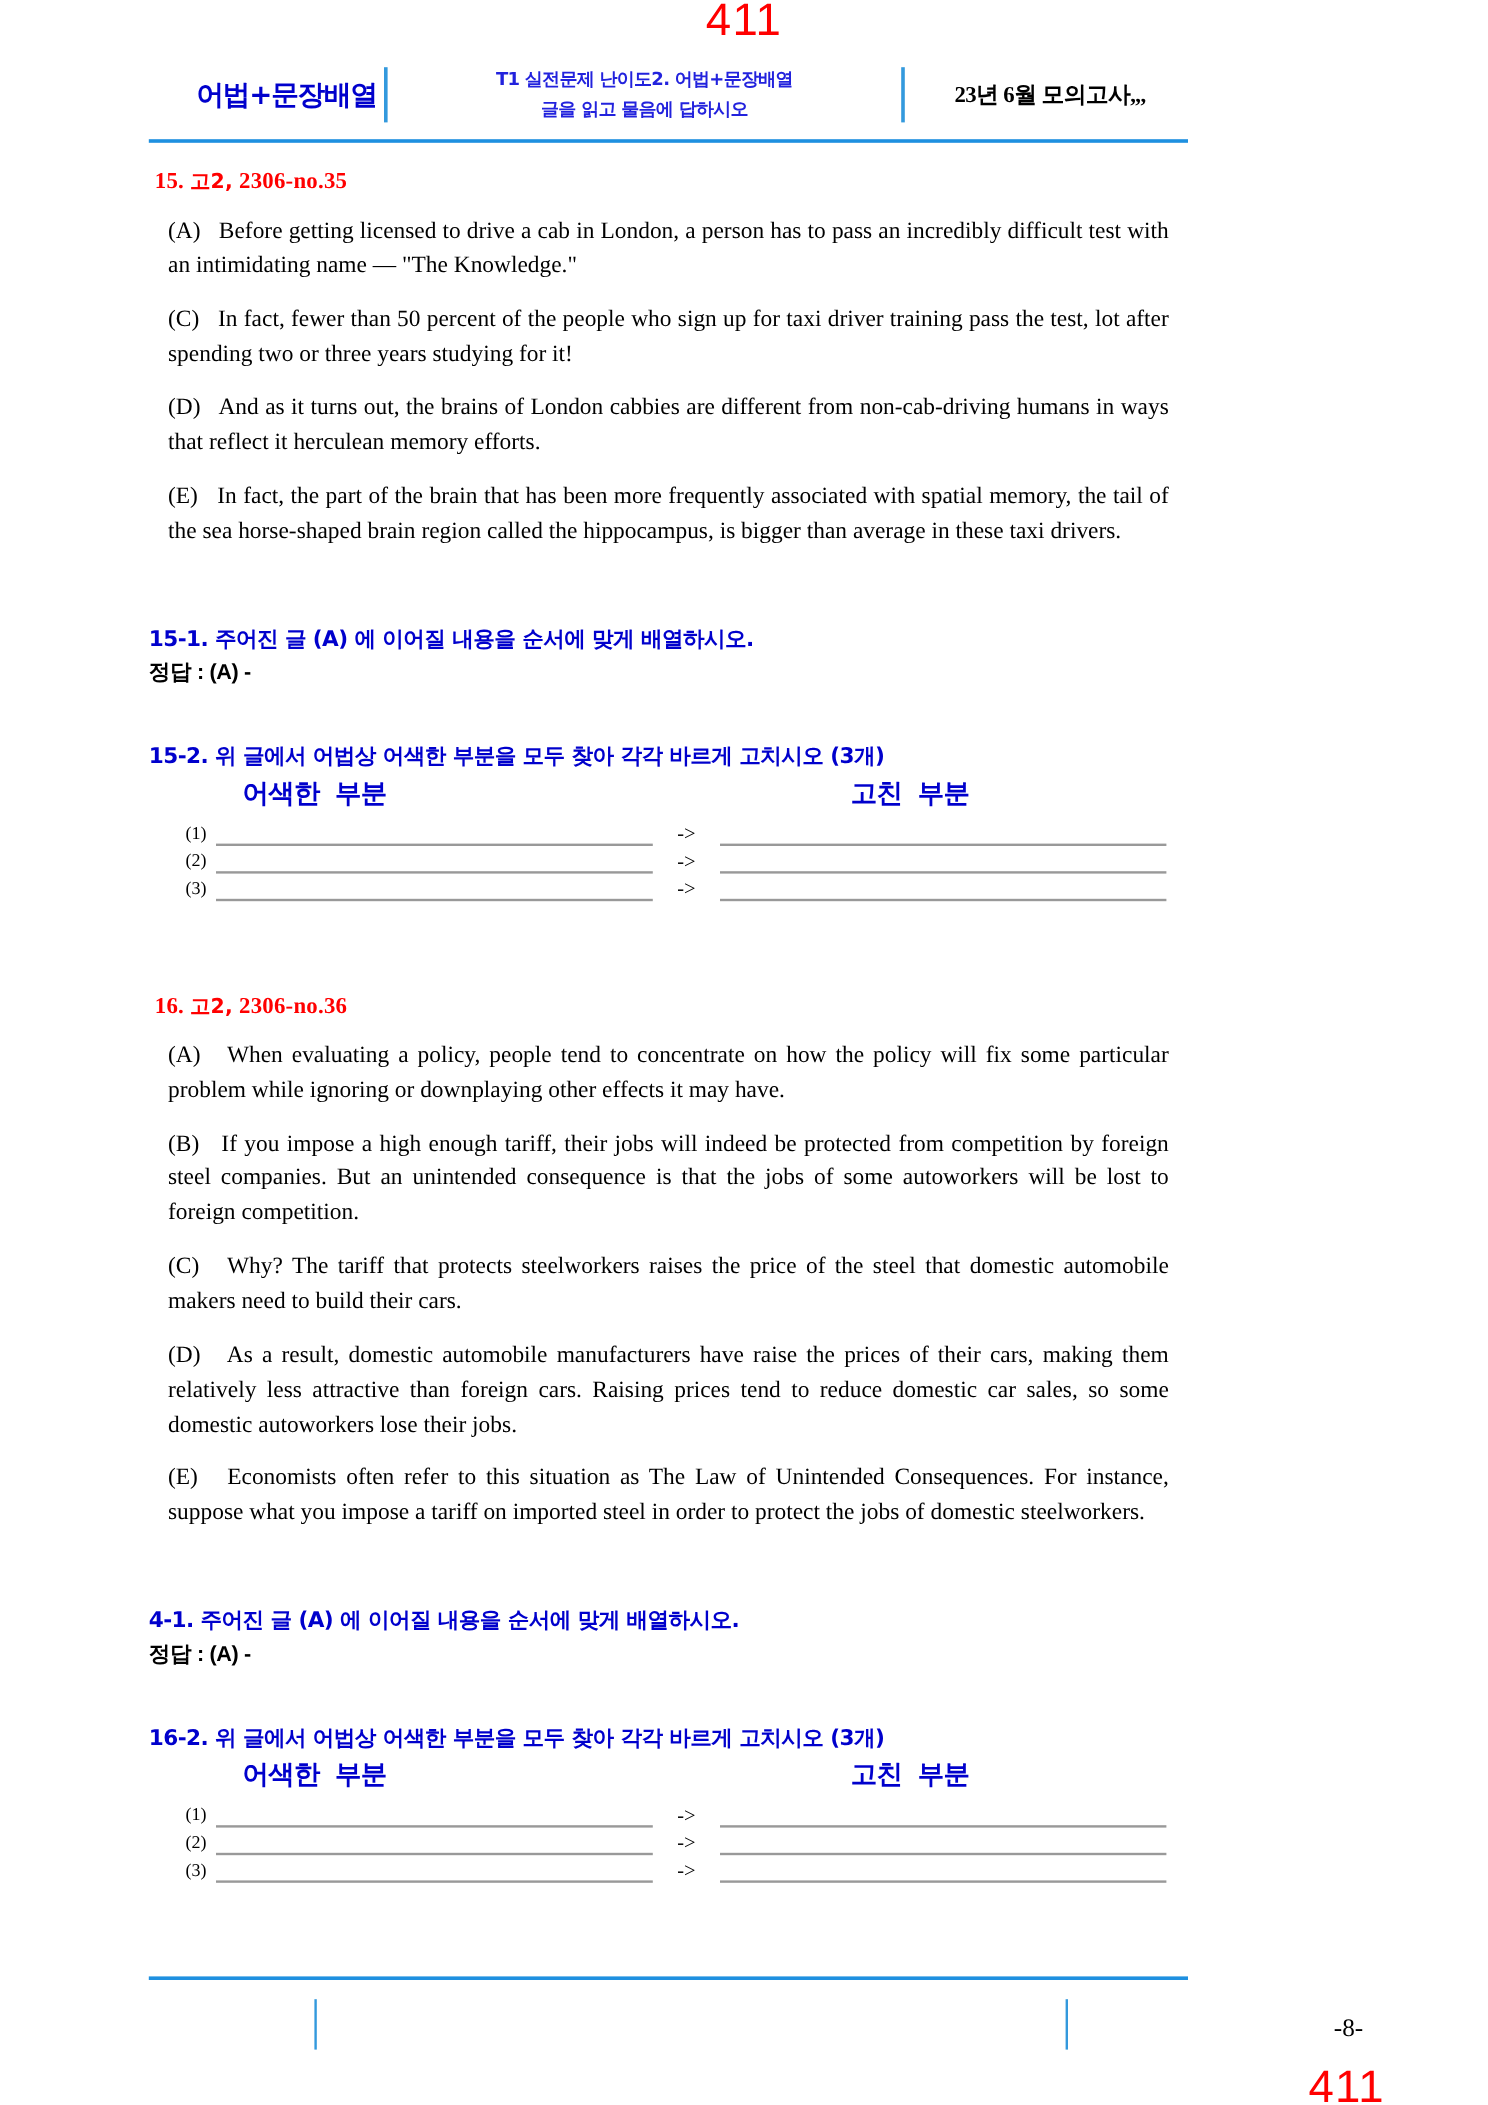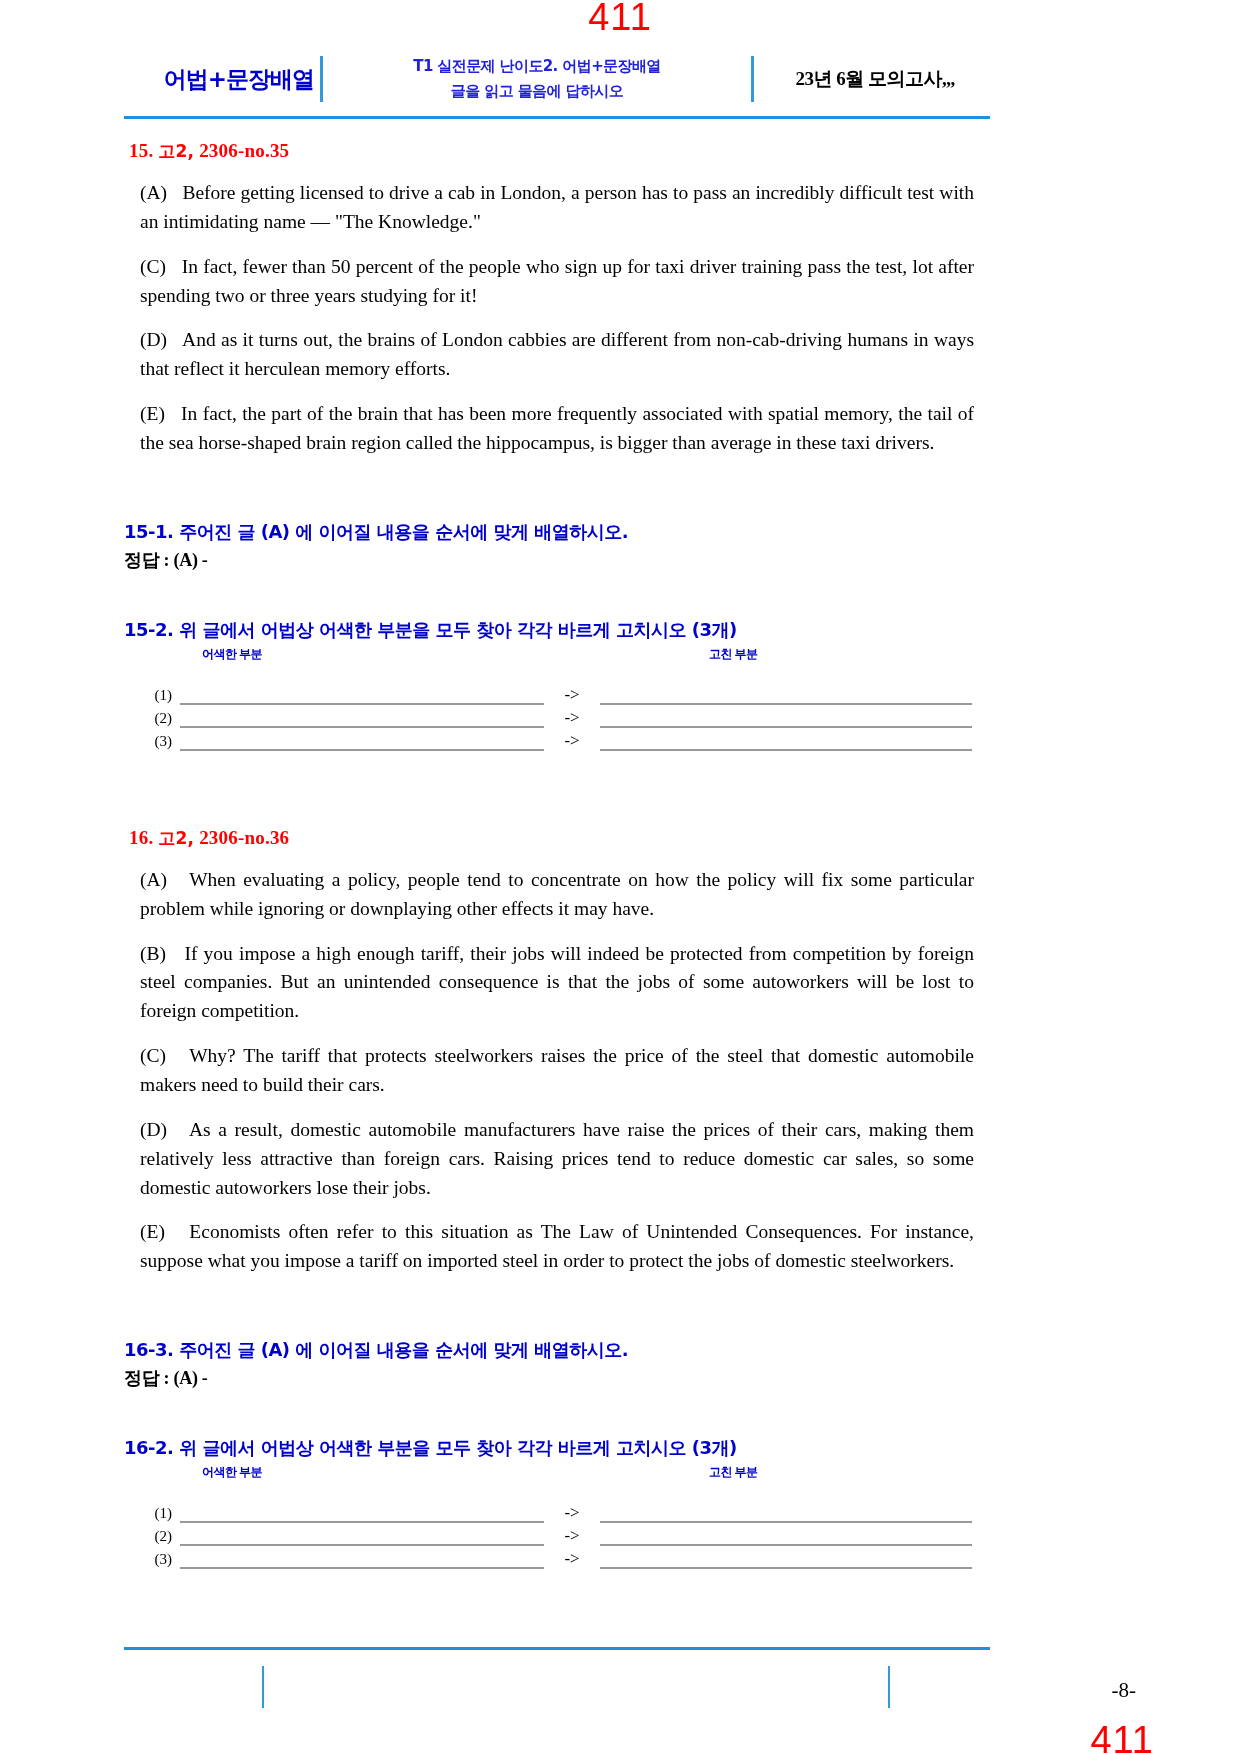--- a/index.html
+++ b/index.html
@@ -159,35 +159,35 @@
   .sub-head {
     color: #0000CC;
     font-family: "DejaVu Sans", "Liberation Sans", sans-serif;
     font-weight: bold;
     font-size: 18px;
     letter-spacing: -0.5px;
     margin: 0;
   }
   .answer-line {
     color: #000000;
-    font-family: Liberation Serif, serif;
+    font-family: Liberation Sans, sans-serif;
     font-weight: bold;
     font-size: 18px;
     letter-spacing: -0.3px;
     margin: 4px 0 0 0;
   }
 
   .col-heads {
     position: relative;
     height: 28px;
     margin-top: 4px;
     color: #0000CC;
-    font-family: Liberation Serif, serif;
-    font-weight: bold;
-    font-size: 12px;
+    font-family: Liberation Mono, monospace;
+    font-weight: bold;
+    font-size: 22px;
     letter-spacing: -0.5px;
   }
   .col-heads .ch-left  { position: absolute; left: 78px; top: 0; }
   .col-heads .ch-right { position: absolute; left: 585px; top: 0; }
 
   .blank-rows { margin-top: 8px; }
   .blank-row {
     display: flex;
     align-items: flex-end;
     height: 23px;
@@ -296,21 +296,21 @@
       <p class="q-head"><span>16.</span> <span class="ko">고2,</span> <span>2306-no.36</span></p>
 
       <p class="para"><span class="lbl">(A)</span>&nbsp;&nbsp; <span>When evaluating a policy, people tend to concentrate on how the policy will fix some particular problem while ignoring or downplaying other effects it may have.</span></p>
       <p class="para"><span class="lbl">(B)</span>&nbsp;&nbsp; <span>If you impose a high enough tariff, their jobs will indeed be protected from competition by foreign steel companies.  But an unintended consequence is that the jobs of some autoworkers will be lost to foreign competition.</span></p>
       <p class="para"><span class="lbl">(C)</span>&nbsp;&nbsp; <span>Why?  The tariff that protects steelworkers raises the price of the steel that domestic automobile makers need to build their cars.</span></p>
       <p class="para"><span class="lbl">(D)</span>&nbsp;&nbsp; <span>As a result, domestic automobile manufacturers have raise the prices of their cars, making them relatively less attractive than foreign cars.  Raising prices tend to reduce domestic car sales, so some domestic autoworkers lose their jobs.</span></p>
       <p class="para"><span class="lbl">(E)</span>&nbsp;&nbsp; <span>Economists often refer to this situation as The Law of Unintended Consequences.  For instance, suppose what you impose a tariff on imported steel in order to protect the jobs of domestic steelworkers.</span></p>
 
       <div class="gap-md"></div>
 
-      <p class="sub-head">16-3. 주어진 글 (A) 에 이어질 내용을 순서에 맞게 배열하시오.</p>
+      <p class="sub-head">4-1. 주어진 글 (A) 에 이어질 내용을 순서에 맞게 배열하시오.</p>
       <p class="answer-line">정답 : (A) -</p>
 
       <div class="gap-md"></div>
 
       <p class="sub-head">16-2. 위 글에서 어법상 어색한 부분을 모두 찾아 각각 바르게 고치시오 (3개)</p>
 
       <div class="col-heads">
         <span class="ch-left">어색한 부분</span>
         <span class="ch-right">고친 부분</span>
       </div>

